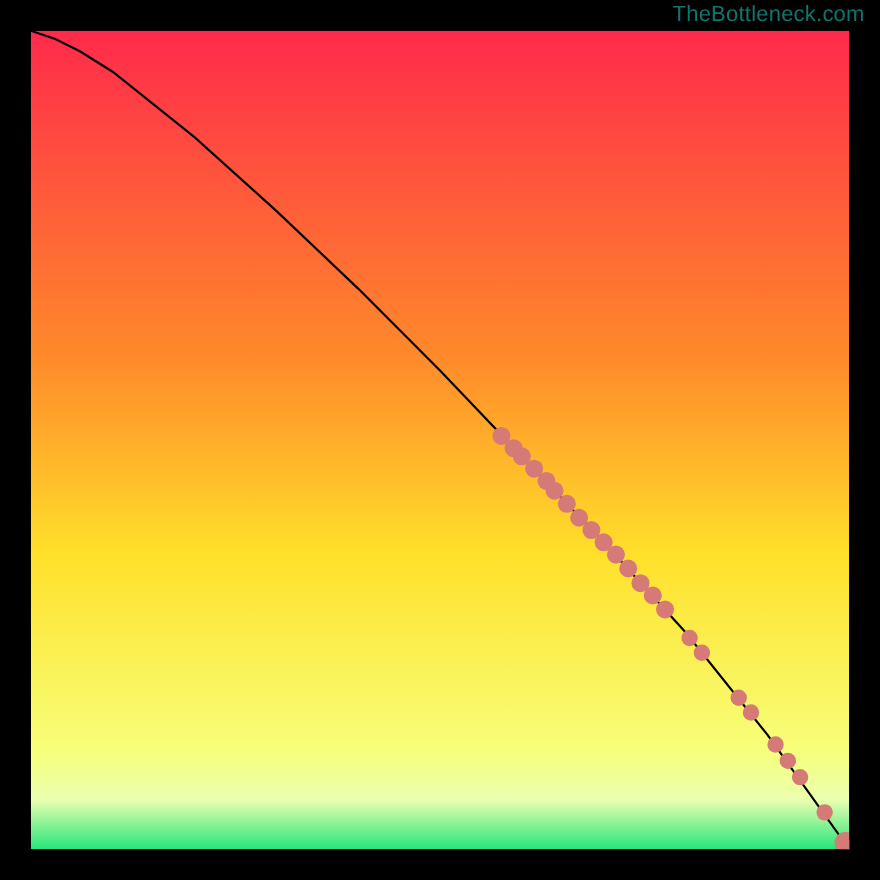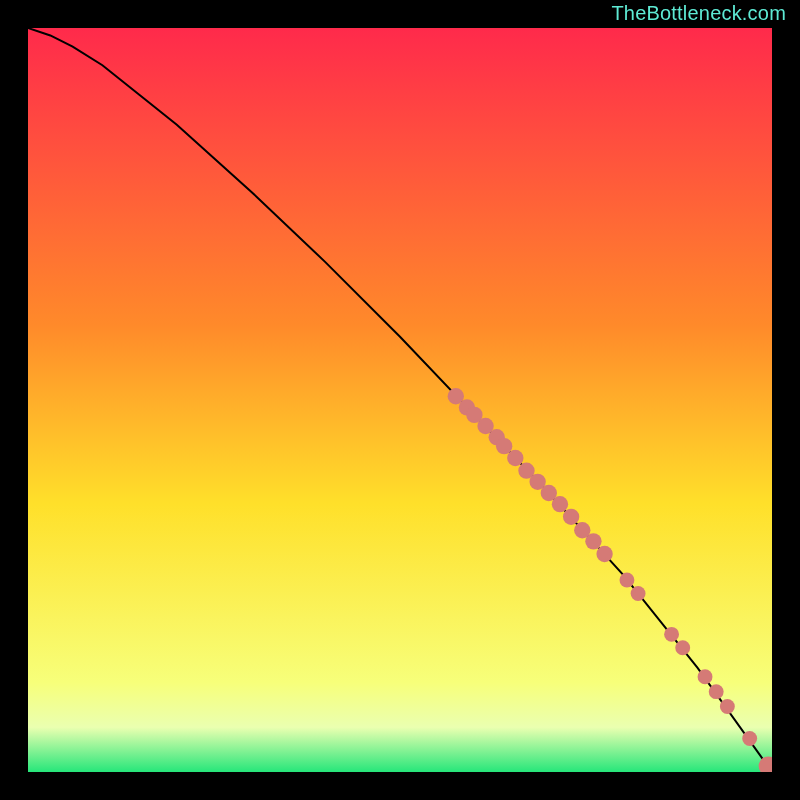--- a/index.html
+++ b/index.html
@@ -14,21 +14,21 @@
   .frame {
     position: relative;
     width: 800px;
     height: 800px;
     background: #000;
   }
   .attribution {
     position: absolute;
     top: 2px;
     right: 14px;
-    color: #5eead4;
+    color: #0f766e;
     font-size: 20px;
     font-weight: 500;
     letter-spacing: 0.2px;
   }
   .plot {
     position: absolute;
     left: 28px;
     top: 28px;
     width: 744px;
     height: 744px;

